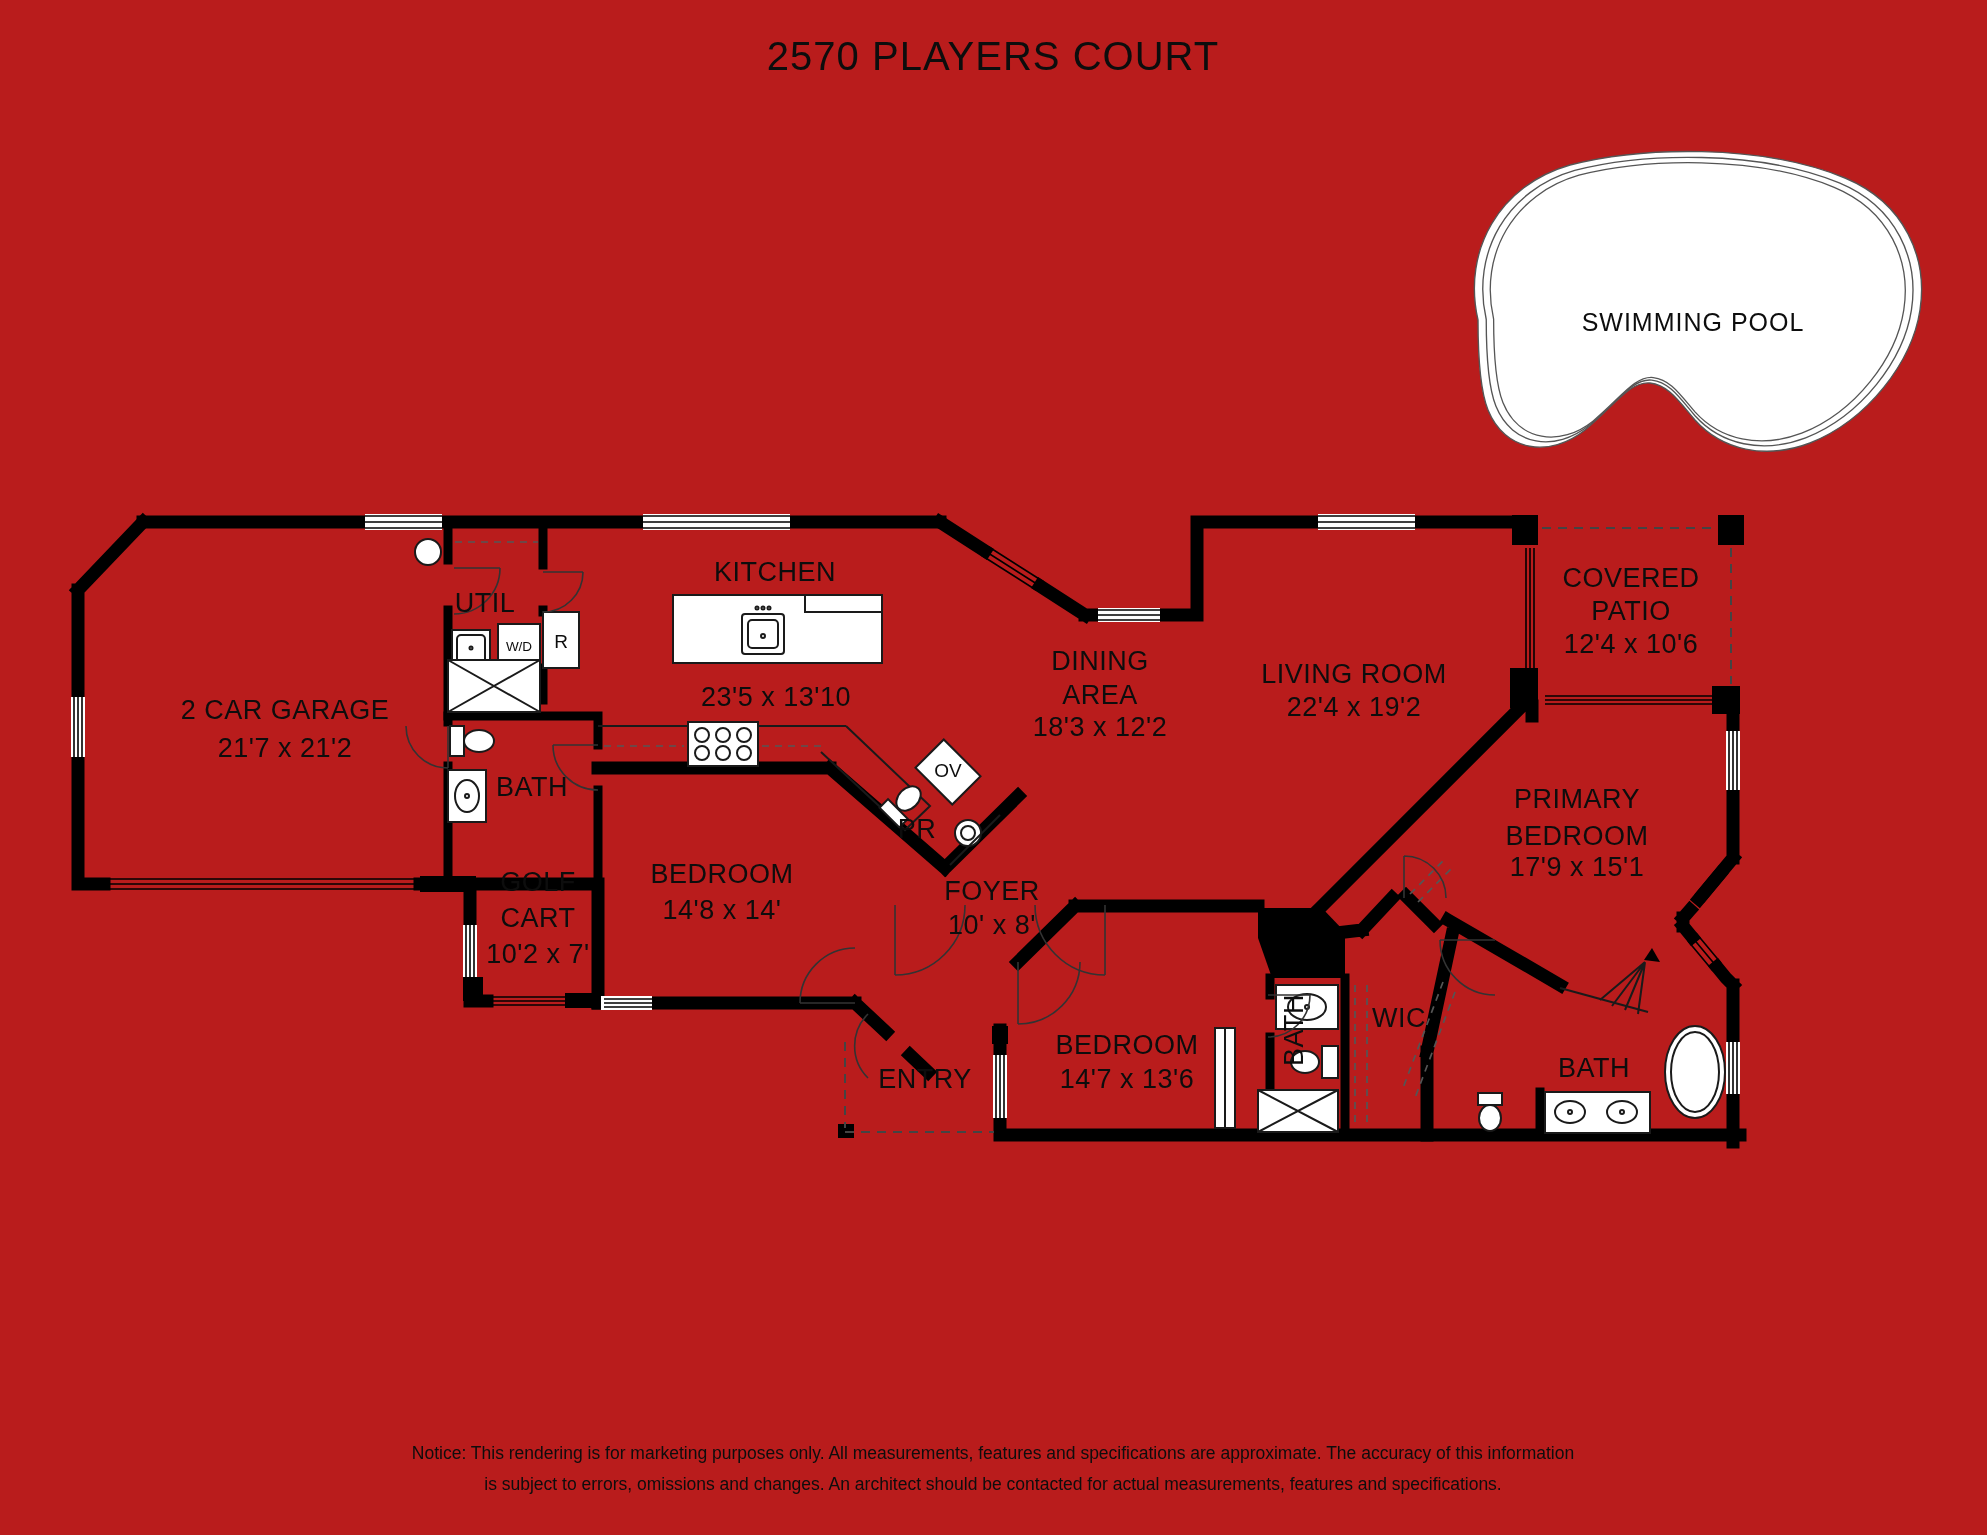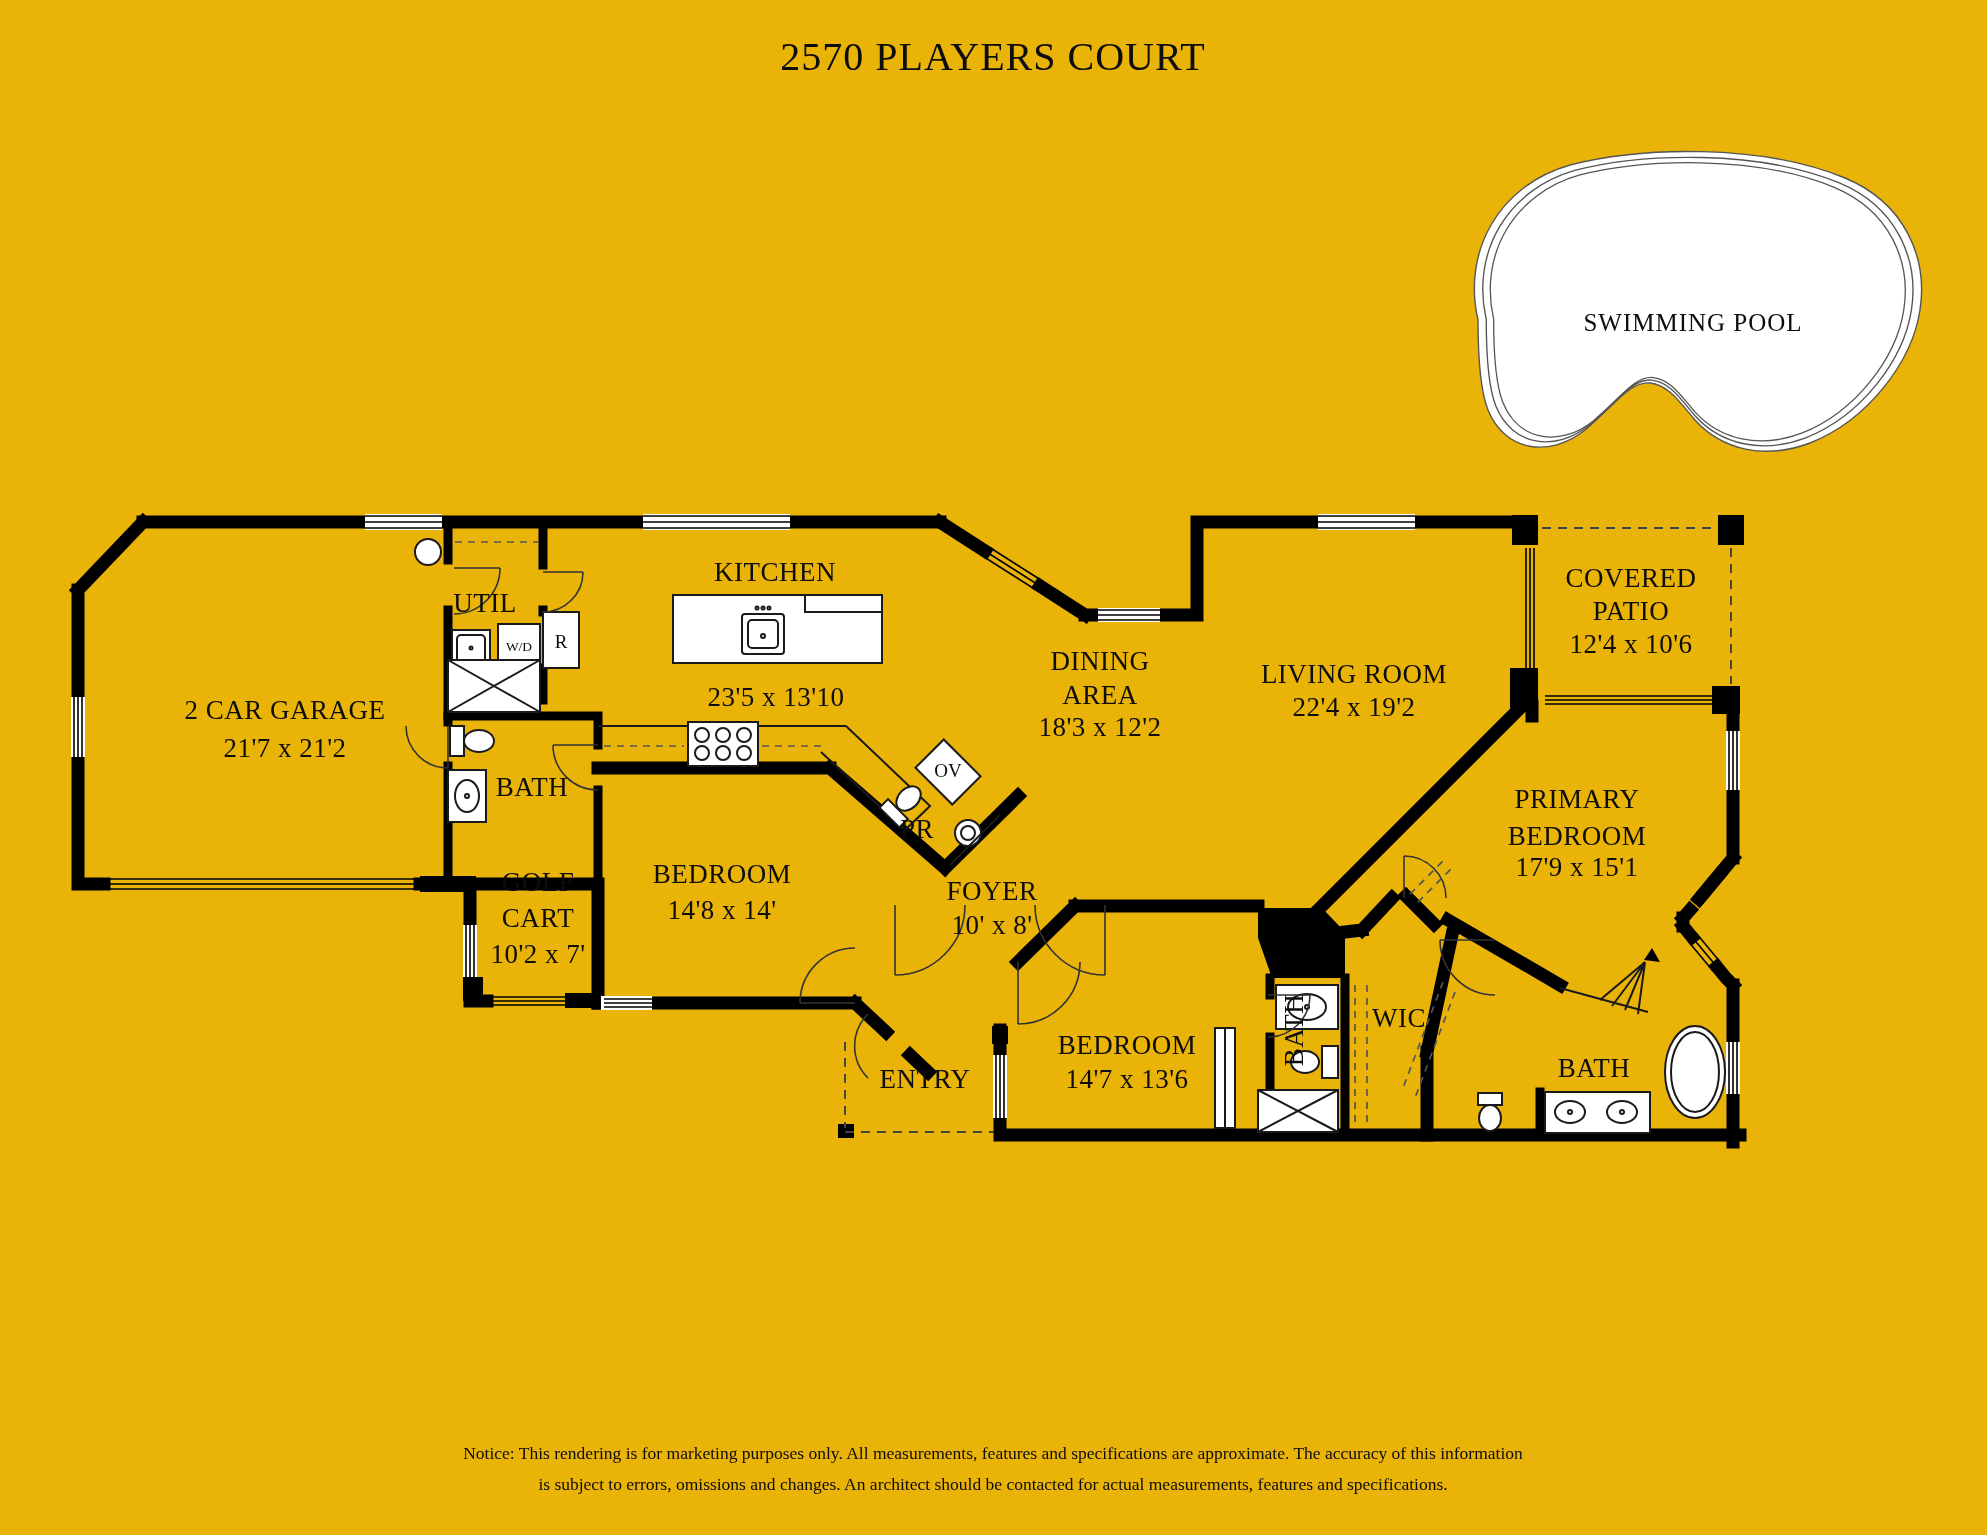--- a/index.html
+++ b/index.html
@@ -1,17 +1,17 @@
 <!DOCTYPE html>
 <html><head>
 <meta charset="utf-8">
 <style>
   html,body{margin:0;padding:0;background:#fff;}
-  #stage{position:relative;width:1987px;height:1535px;background:#eab308;overflow:hidden;
-         font-family:Liberation Serif, serif;}
+  #stage{position:relative;width:1987px;height:1535px;background:#b91c1c;overflow:hidden;
+         font-family:Liberation Sans, sans-serif;}
   svg{position:absolute;left:0;top:0;}
   .wall-ext{stroke:#000;stroke-width:13;fill:none;stroke-linecap:square;}
   .wall-int{stroke:#000;stroke-width:9;fill:none;stroke-linecap:square;}
   .thin{stroke:#1a1a1a;stroke-width:2;fill:none;}
   .thin-f{stroke:#1a1a1a;stroke-width:2;fill:#fff;}
   .win{stroke:#000;stroke-width:1.6;fill:none;}
   .winbg{fill:#fff;stroke:none;}
   .dash{stroke:#444;stroke-width:2;fill:none;stroke-dasharray:9 7;}
   .dash2{stroke:#555;stroke-width:1.7;fill:none;stroke-dasharray:7 6;}
   .arc{stroke:#333;stroke-width:1.6;fill:none;}

